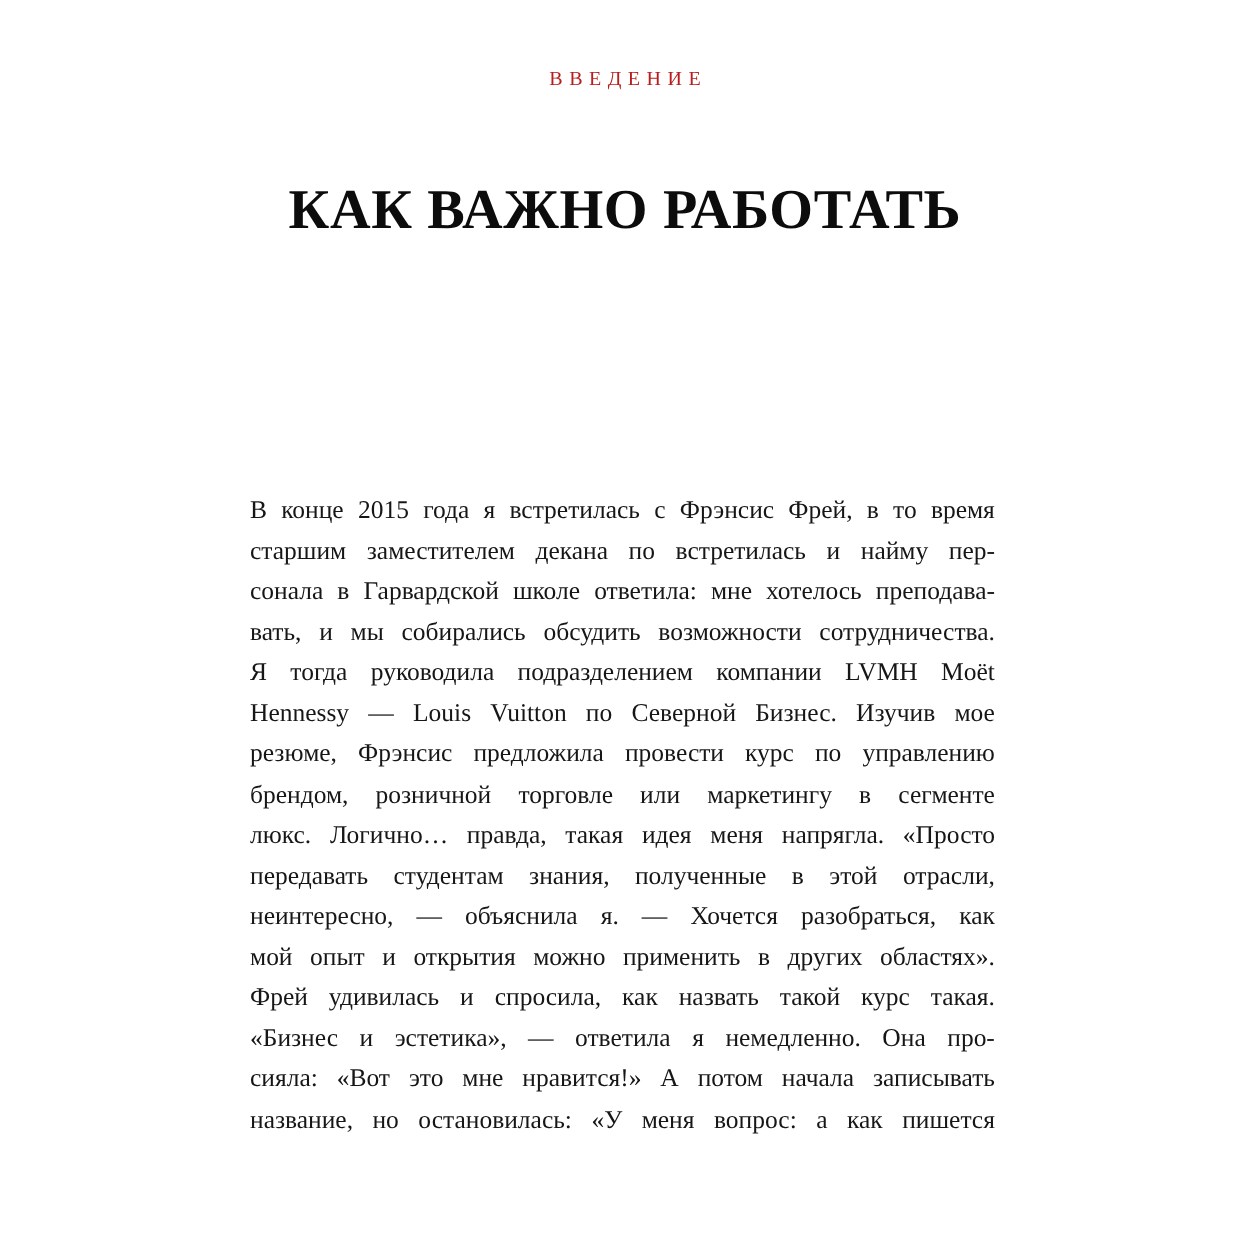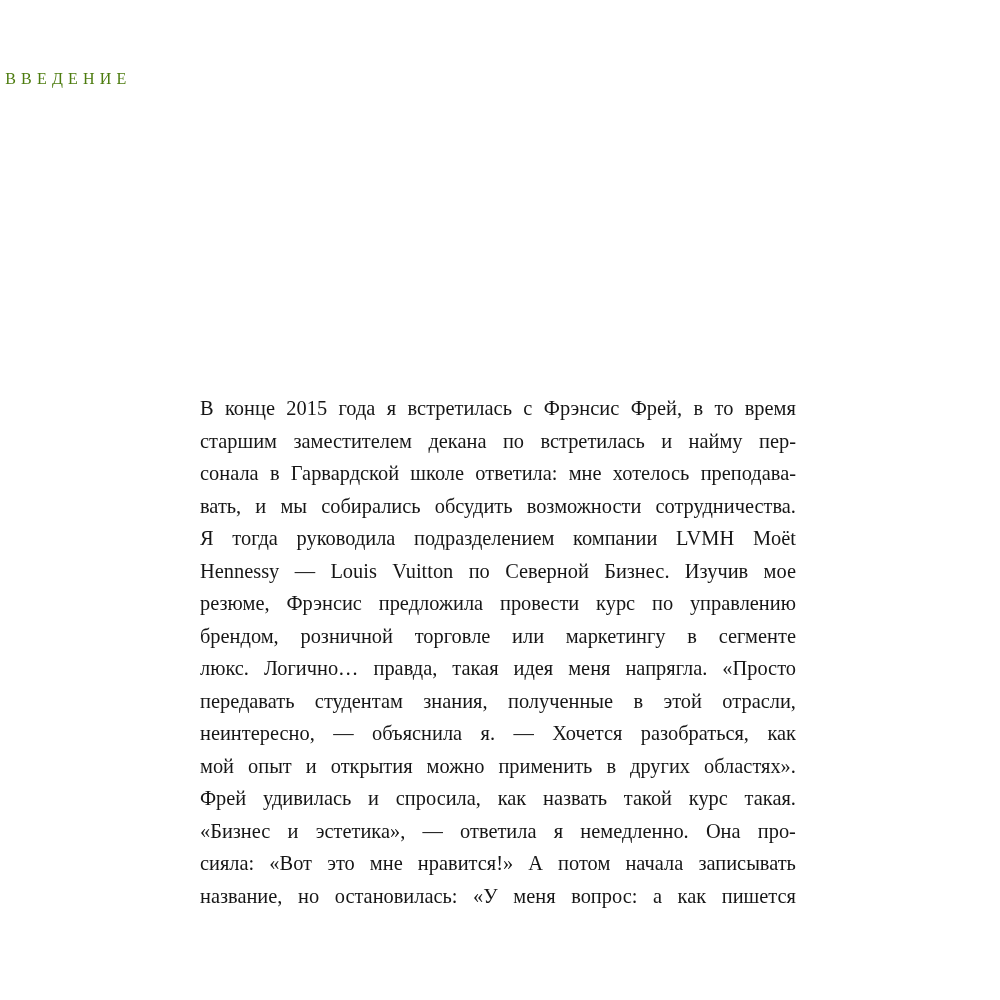--- a/index.html
+++ b/index.html
@@ -22,29 +22,29 @@
     width: 1000px;
     height: 1000px;
     background: #ffffff;
   }
 
   
   .kicker {
     position: absolute;
     left: 0;
     right: 0;
-    top: 69px;
-    text-align: left;
+    top: 54px;
+    text-align: center;
     font-family: "Liberation Serif", "DejaVu Serif", serif;
     font-size: 16px;
     line-height: 20px;
     font-weight: 400;
     letter-spacing: 5.2px;
     text-indent: 5.2px;
-    color: #4d7c0f;
+    color: #b91c1c;
   }
 
   
   .title {
     position: absolute;
     left: 120px;
     right: 120px;
     top: 110px;
     text-align: center;
     font-family: "Liberation Serif", "DejaVu Serif", serif;
@@ -102,20 +102,21 @@
   }
 </style>
 </head>
 <body>
 
 <div class="page">
 
   <div class="kicker">ВВЕДЕНИЕ</div>
 
   <h1 class="title">
+    <span class="title-line">КАК ВАЖНО РАБОТАТЬ</span>
   </h1>
 
   <div class="body-text">
       <span class="body-line">
         <span class="jline">
           <span>В</span>
           <span>конце</span>
           <span>2015</span>
           <span>года</span>
           <span>я</span>

